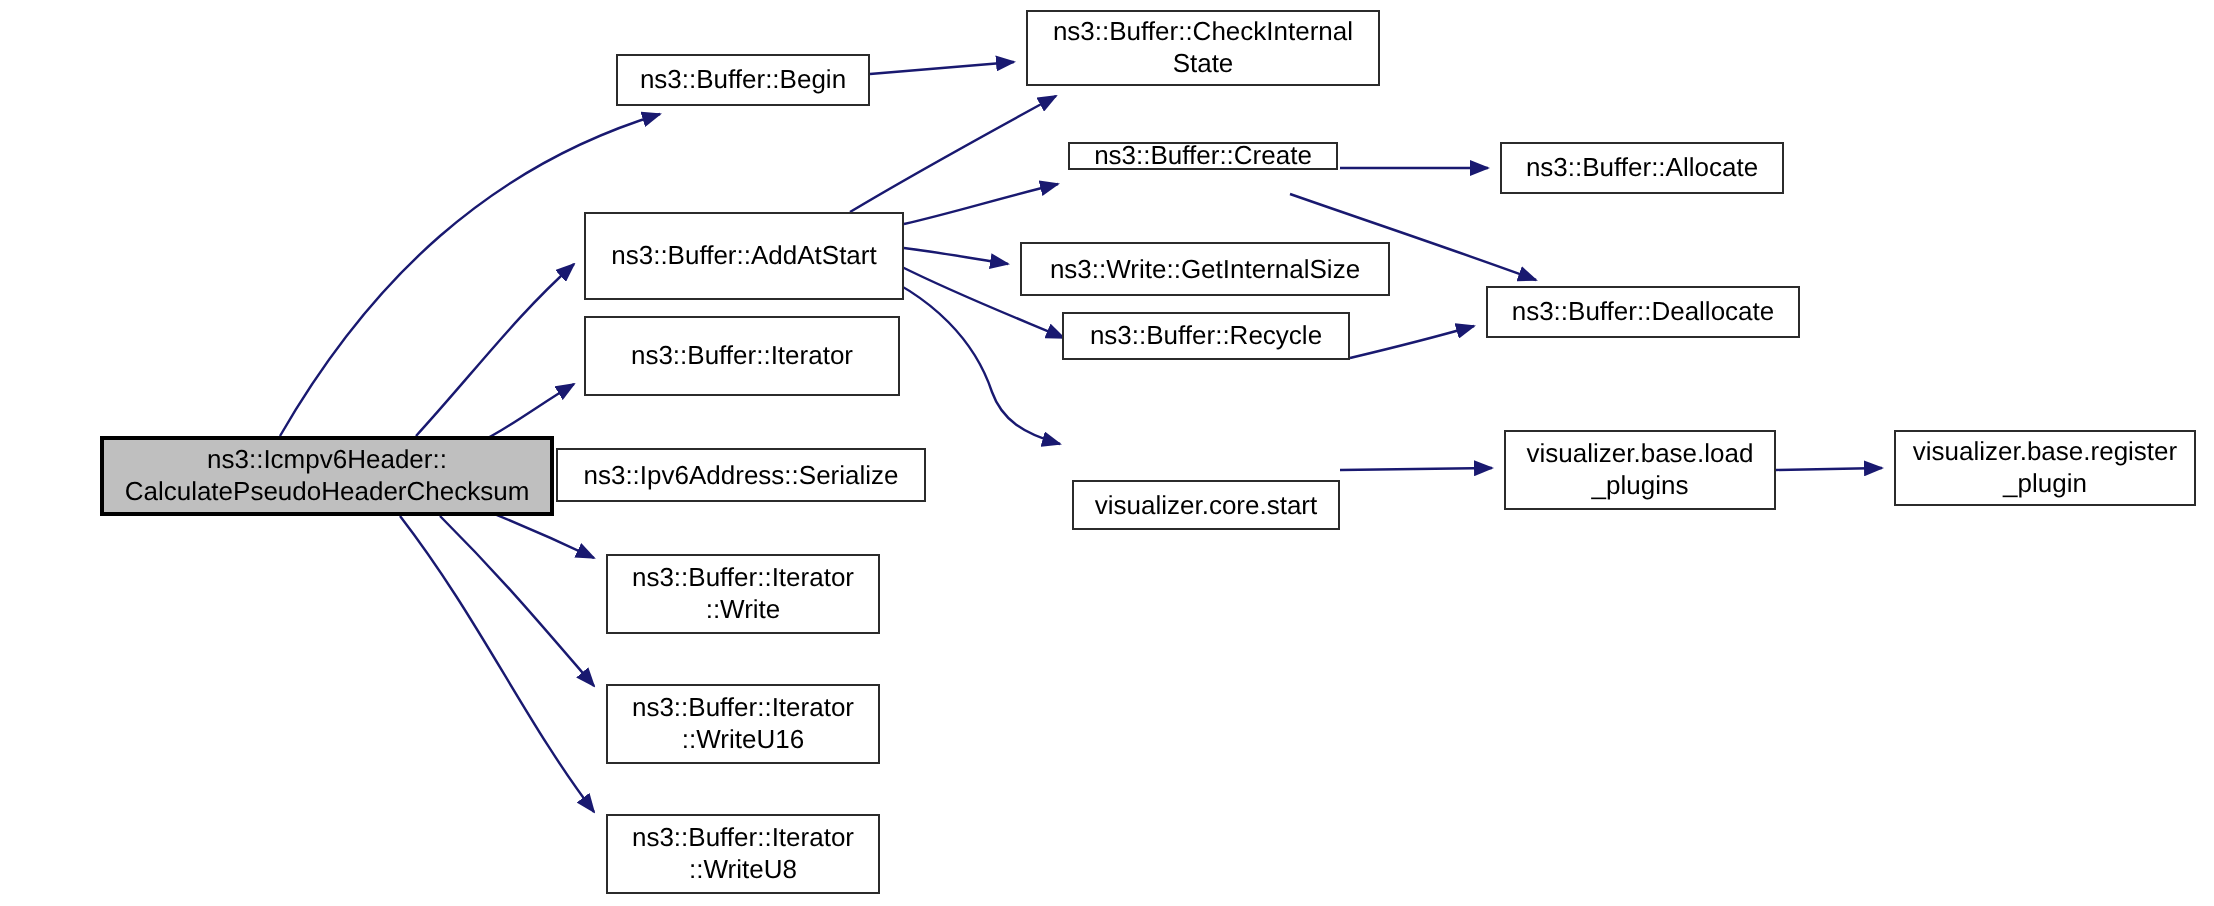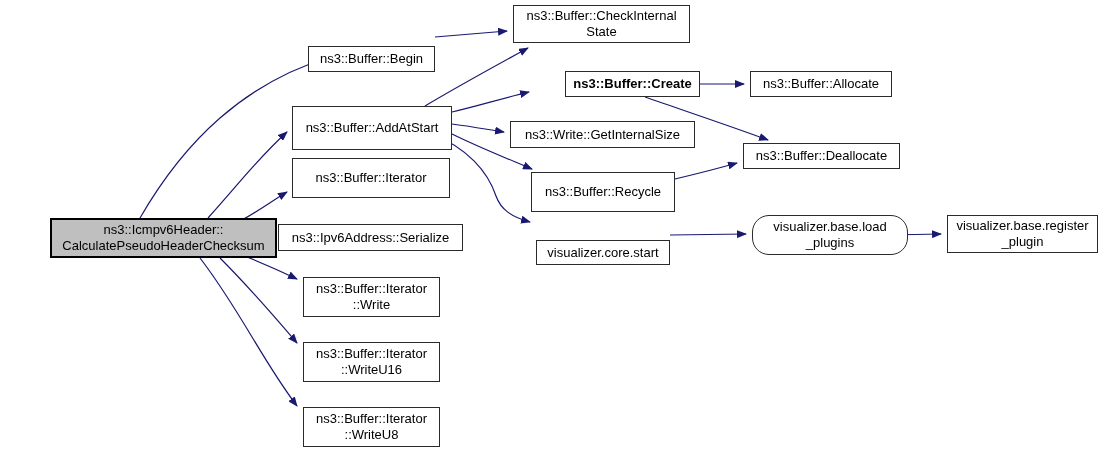--- a/index.html
+++ b/index.html
@@ -75,40 +75,40 @@
         <path d="M 675,179 C 696,174 716,169 737,163" class="edge" marker-end="url(#arrow)"></path>
         <path d="M 670,235 L 746,234" class="edge" marker-end="url(#arrow)"></path>
         <path d="M 888,235 L 941,234" class="edge" marker-end="url(#arrow)"></path>
       </g>
   </svg>
   <div id="node-layer">
       <div class="node focus" title="ns3::Icmpv6Header::CalculatePseudoHeaderChecksum" style="left: 5px; top: 218px; width: 227px; height: 40px;">
         <span>ns3::Icmpv6Header::</span>
         <span>CalculatePseudoHeaderChecksum</span>
       </div>
-      <div class="node" title="ns3::Buffer::Begin" style="left: 308px; top: 27px; width: 127px; height: 26px; margin-top: 19px;">
+      <div class="node" title="ns3::Buffer::Begin" style="left: 308px; top: 27px; width: 127px; height: 26px;">
         <span>ns3::Buffer::Begin</span>
       </div>
       <div class="node" title="ns3::Buffer::CheckInternalState" style="left: 513px; top: 5px; width: 177px; height: 38px;">
         <span>ns3::Buffer::CheckInternal</span>
         <span>State</span>
       </div>
       <div class="node" title="ns3::Buffer::AddAtStart" style="left: 292px; top: 106px; width: 160px; height: 44px;">
         <span>ns3::Buffer::AddAtStart</span>
       </div>
-      <div class="node" title="ns3::Buffer::Create" style="left: 565px; top: 71px; width: 135px; height: 26px; font-weight: bold;">
+      <div class="node" title="ns3::Buffer::Create" style="left: 534px; top: 71px; width: 135px; height: 14px;">
         <span>ns3::Buffer::Create</span>
       </div>
       <div class="node" title="ns3::Buffer::Allocate" style="left: 750px; top: 71px; width: 142px; height: 26px;">
         <span>ns3::Buffer::Allocate</span>
       </div>
       <div class="node" title="ns3::Buffer::GetInternalSize" style="left: 510px; top: 121px; width: 185px; height: 27px;">
         <span>ns3::Write::GetInternalSize</span>
       </div>
-      <div class="node" title="ns3::Buffer::Recycle" style="left: 531px; top: 172px; width: 144px; height: 40px;">
+      <div class="node" title="ns3::Buffer::Recycle" style="left: 531px; top: 156px; width: 144px; height: 24px;">
         <span>ns3::Buffer::Recycle</span>
       </div>
       <div class="node" title="ns3::Buffer::Deallocate" style="left: 743px; top: 143px; width: 157px; height: 26px;">
         <span>ns3::Buffer::Deallocate</span>
       </div>
       <div class="node" title="ns3::Buffer::Iterator::CalculateIpChecksum" style="left: 292px; top: 158px; width: 158px; height: 40px;">
         <span>ns3::Buffer::Iterator</span>
       </div>
       <div class="node" title="ns3::Ipv6Address::Serialize" style="left: 278px; top: 224px; width: 185px; height: 27px;">
         <span>ns3::Ipv6Address::Serialize</span>
@@ -121,21 +121,21 @@
         <span>ns3::Buffer::Iterator</span>
         <span>::WriteU16</span>
       </div>
       <div class="node" title="ns3::Buffer::Iterator::WriteU8" style="left: 303px; top: 407px; width: 137px; height: 40px;">
         <span>ns3::Buffer::Iterator</span>
         <span>::WriteU8</span>
       </div>
       <div class="node" title="visualizer.core.start" style="left: 536px; top: 240px; width: 134px; height: 25px;">
         <span>visualizer.core.start</span>
       </div>
-      <div class="node" title="visualizer.base.load_plugins" style="left: 752px; top: 215px; width: 156px; height: 40px; border-radius: 17px;">
+      <div class="node" title="visualizer.base.load_plugins" style="left: 752px; top: 215px; width: 136px; height: 40px;">
         <span>visualizer.base.load</span>
         <span>_plugins</span>
       </div>
       <div class="node" title="visualizer.base.register_plugin" style="left: 947px; top: 215px; width: 151px; height: 38px;">
         <span>visualizer.base.register</span>
         <span>_plugin</span>
       </div>
     </div>
 </div>
 

